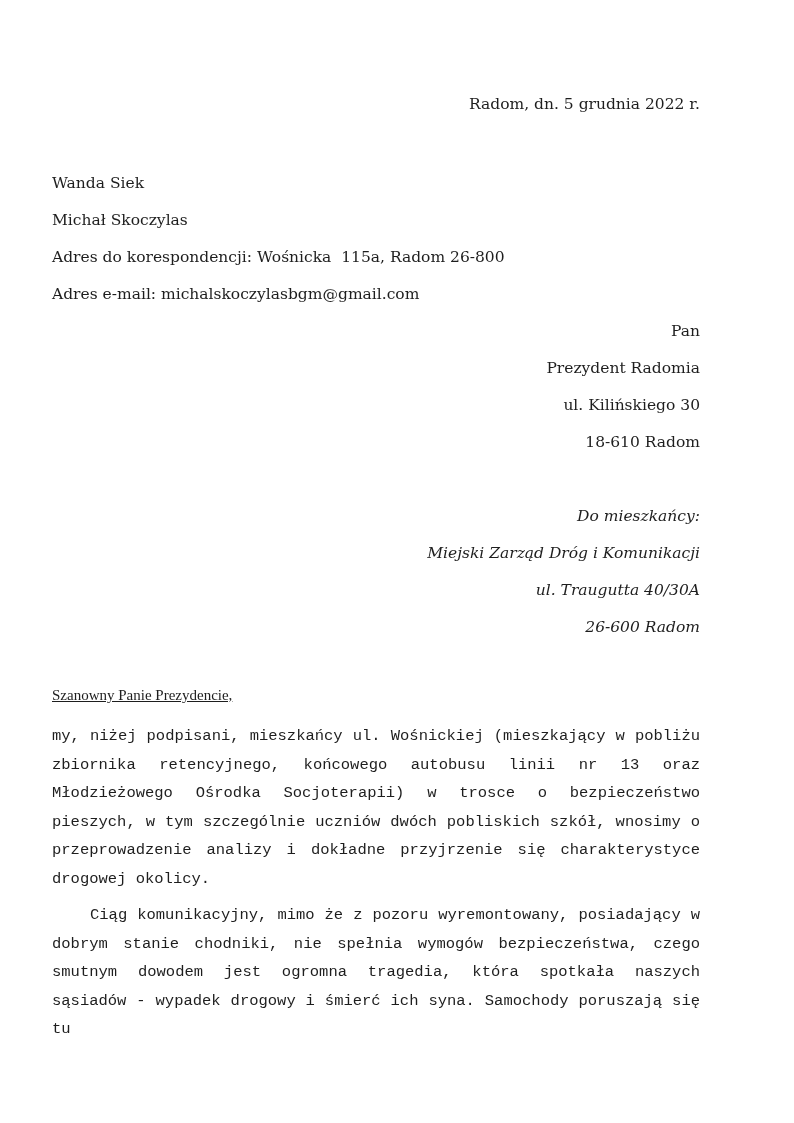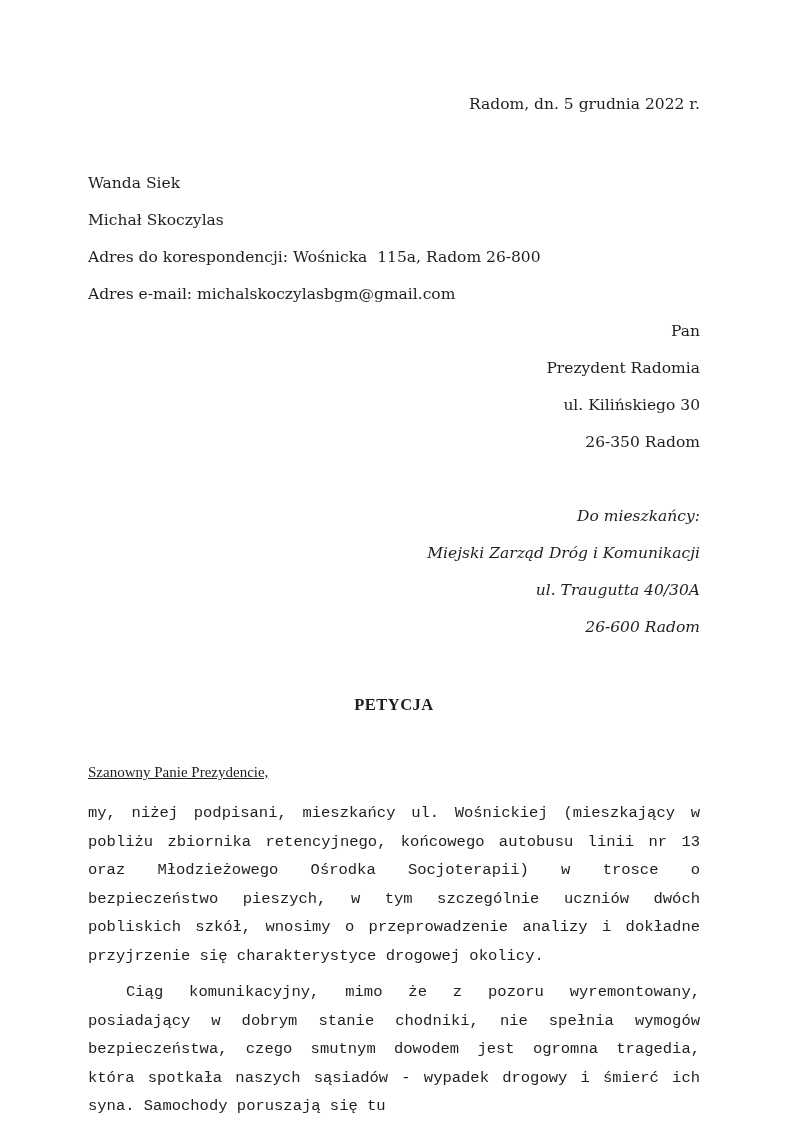--- a/index.html
+++ b/index.html
@@ -6,21 +6,21 @@
   html, body {
     margin: 0;
     padding: 0;
     background: #ffffff;
   }
   .page {
     position: relative;
     width: 794px;
     height: 1123px;
     box-sizing: border-box;
-    padding: 86px 94px 40px 88px;
+    padding: 86px 94px 40px 52px;
     background: #ffffff;
     color: #1e1e1e;
     font-family: "DejaVu Serif", serif;
     overflow: hidden;
   }
   .hline {
     margin: 0;
     font-size: 15.5px;
     line-height: 37px;
     white-space: pre-wrap; 
@@ -66,31 +66,30 @@
     <p class="hline">Wanda Siek</p>
     <p class="hline">Michał Skoczylas</p>
     <p class="hline">Adres do korespondencji: Wośnicka  115a, Radom 26-800</p>
     <p class="hline">Adres e-mail: michalskoczylasbgm@gmail.com</p>
   </div>
 
   <div class="recipient-block">
     <p class="hline align-right">Pan</p>
     <p class="hline align-right">Prezydent Radomia</p>
     <p class="hline align-right">ul. Kilińskiego 30</p>
-    <p class="hline align-right">26-350 Radom</p>
+    <p class="hline align-right">18-610 Radom</p>
   </div>
 
   <div class="cc-block">
     <p class="hline align-right">Do mieszkańcy:</p>
     <p class="hline align-right">Miejski Zarząd Dróg i Komunikacji</p>
     <p class="hline align-right">ul. Traugutta 40/30A</p>
     <p class="hline align-right">26-600 Radom</p>
   </div>
 
-  <h1 class="doc-title">PETYCJA</h1>
 
   <p class="salutation">Szanowny Panie Prezydencie,</p>
 
   <p class="body-par">my, niżej podpisani, mieszkańcy ul. Wośnickiej (mieszkający w pobliżu zbiornika retencyjnego, końcowego autobusu linii nr 13 oraz Młodzieżowego Ośrodka Socjoterapii) w trosce o bezpieczeństwo pieszych, w tym szczególnie uczniów dwóch pobliskich szkół, wnosimy o przeprowadzenie analizy i dokładne przyjrzenie się charakterystyce drogowej okolicy.</p>
 
   <p class="body-par indent">Ciąg komunikacyjny, mimo że z pozoru wyremontowany, posiadający w dobrym stanie chodniki, nie spełnia wymogów bezpieczeństwa, czego smutnym dowodem jest ogromna tragedia, która spotkała naszych sąsiadów - wypadek drogowy i śmierć ich syna. Samochody poruszają się tu</p>
 
 </div>
 
 </body></html>

